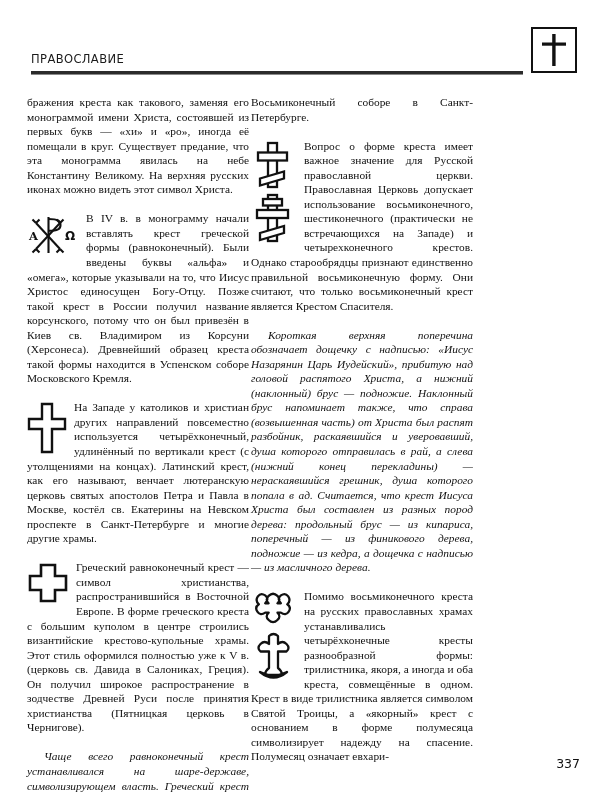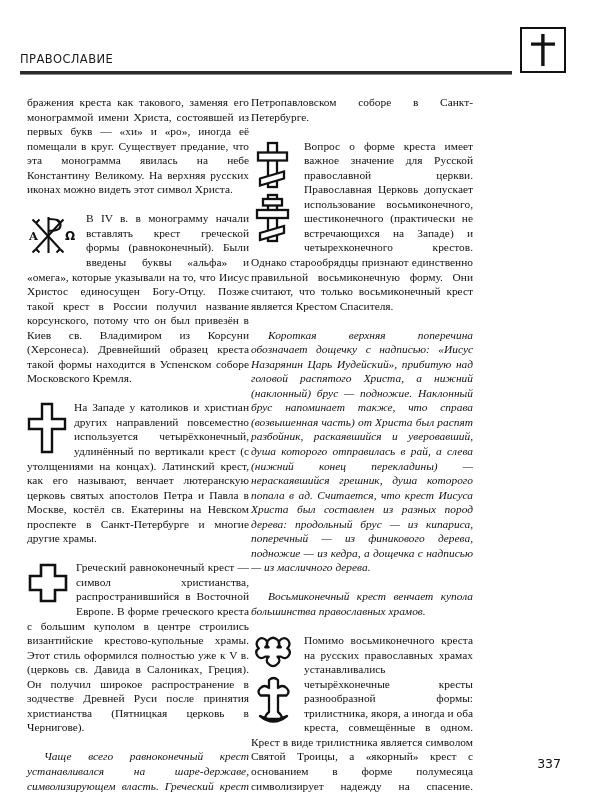--- a/index.html
+++ b/index.html
@@ -13,21 +13,21 @@
     height: 793px;
     background: #ffffff;
     font-family: "Liberation Serif", "DejaVu Serif", serif;
     color: #111111;
     overflow: hidden;
   }
 
   
   .header {
     position: absolute;
-    left: 20px;
+    left: 31px;
     top: 40px;
     width: 546px;
     height: 50px;
   }
   .header-title {
     position: absolute;
     left: 0;
     top: 12px;
     font-family: "DejaVu Sans", "Liberation Sans", sans-serif;
     font-size: 11.5px;
@@ -91,21 +91,21 @@
     shape-margin: 4px;
   }
   .figpara .fig.tall { margin-top: 1px; }
   .figpara::after { content: ""; display: block; clear: both; }
 
   .fig svg { display: block; }
 
   
   .folio {
     position: absolute;
-    right: 39px;
+    right: 20px;
     bottom: 22px;
     font-family: "DejaVu Sans", "Liberation Sans", sans-serif;
     font-size: 12.5px;
     color: #111111;
   }
 </style>
 </head>
 <body>
 
 <div class="page">
@@ -171,21 +171,21 @@
           </svg>
         </span>
         <span>Греческий равноконечный крест — символ христианства, распространившийся в Восточной Европе. В форме греческого креста с большим куполом в центре строились византийские крестово-купольные храмы. Этот стиль оформился полностью уже к V в. (церковь св. Давида в Салониках, Греция). Он получил широкое распространение в зодчестве Древней Руси после принятия христианства (Пятницкая церковь в Чернигове).</span>
       </p>
 
       <p class="para indent gap">Чаще всего равноконечный крест устанавливался на шаре-державе, символизирующем власть. Греческий крест можно видеть на Царь-колоколе в Московском Кремле и на</p>
     </div>
 
     <div class="col col-right">
 
-      <p class="para">Петропавловском соборе в Санкт-Петербурге.</p>
+      <p class="para">Восьмиконечный соборе в Санкт-Петербурге.</p>
 
       <p class="para figpara gap">
         <span class="fig tall">
           <svg width="46" height="104" viewBox="0 0 46 104">
             <g fill="#ffffff" stroke="#111111" stroke-width="2.3" stroke-linejoin="miter">
 
               <rect x="17" y="3" width="9" height="44"></rect>
               <rect x="7" y="12.5" width="29" height="8"></rect>
               <path d="M9 38.5 L33 31.5 L33 38.5 L9 45.5 Z"></path>
 
@@ -194,21 +194,20 @@
               <rect x="6" y="70" width="31" height="8"></rect>
               <path d="M9 93 L33 86 L33 93 L9 100 Z"></path>
             </g>
           </svg>
         </span>
         <span>Вопрос о форме креста имеет важное значение для Русской православной церкви. Православная Церковь допускает использование восьмиконечного, шестиконечного (практически не встречающихся на Западе) и четырехконечного крестов. Однако старообрядцы признают единственно правильной восьмиконечную форму. Они считают, что только восьмиконечный крест является Крестом Спасителя.</span>
       </p>
 
       <p class="para indent gap">Короткая верхняя поперечина обозначает дощечку с надписью: «Иисус Назарянин Царь Иудейский», прибитую над головой распятого Христа, а нижний (наклонный) брус — подножие. Наклонный брус напоминает также, что справа (возвышенная часть) от Христа был распят разбойник, раскаявшийся и уверовавший, душа которого отправилась в рай, а слева (нижний конец перекладины) — нераскаявшийся грешник, душа которого попала в ад. Считается, что крест Иисуса Христа был составлен из разных пород дерева: продольный брус — из кипариса, поперечный — из финикового дерева, подножие — из кедра, а дощечка с надписью — из масличного дерева.</p>
 
-      <p class="para indent gap">Восьмиконечный крест венчает купола большинства православных храмов.</p>
 
       <p class="para figpara gap">
         <span class="fig tall">
           <svg width="46" height="92" viewBox="0 0 46 92">
             <g fill="#ffffff" stroke="#111111" stroke-width="2.3" stroke-linejoin="round">
 
               <path d="M18 4 Q22.5 -0.5 27 4 Q31 8 27 11.5 L30.5 11.5
                        Q26 7 30.5 3.5 Q35 0.5 38 4.5 Q41 9 37 12.5
                        L37 12.5 Q41.5 15.5 38.5 20 Q35.5 24.5 30.5 21
                        L27 21 Q31 25 27 28.5 Q22.5 33 18 28.5

